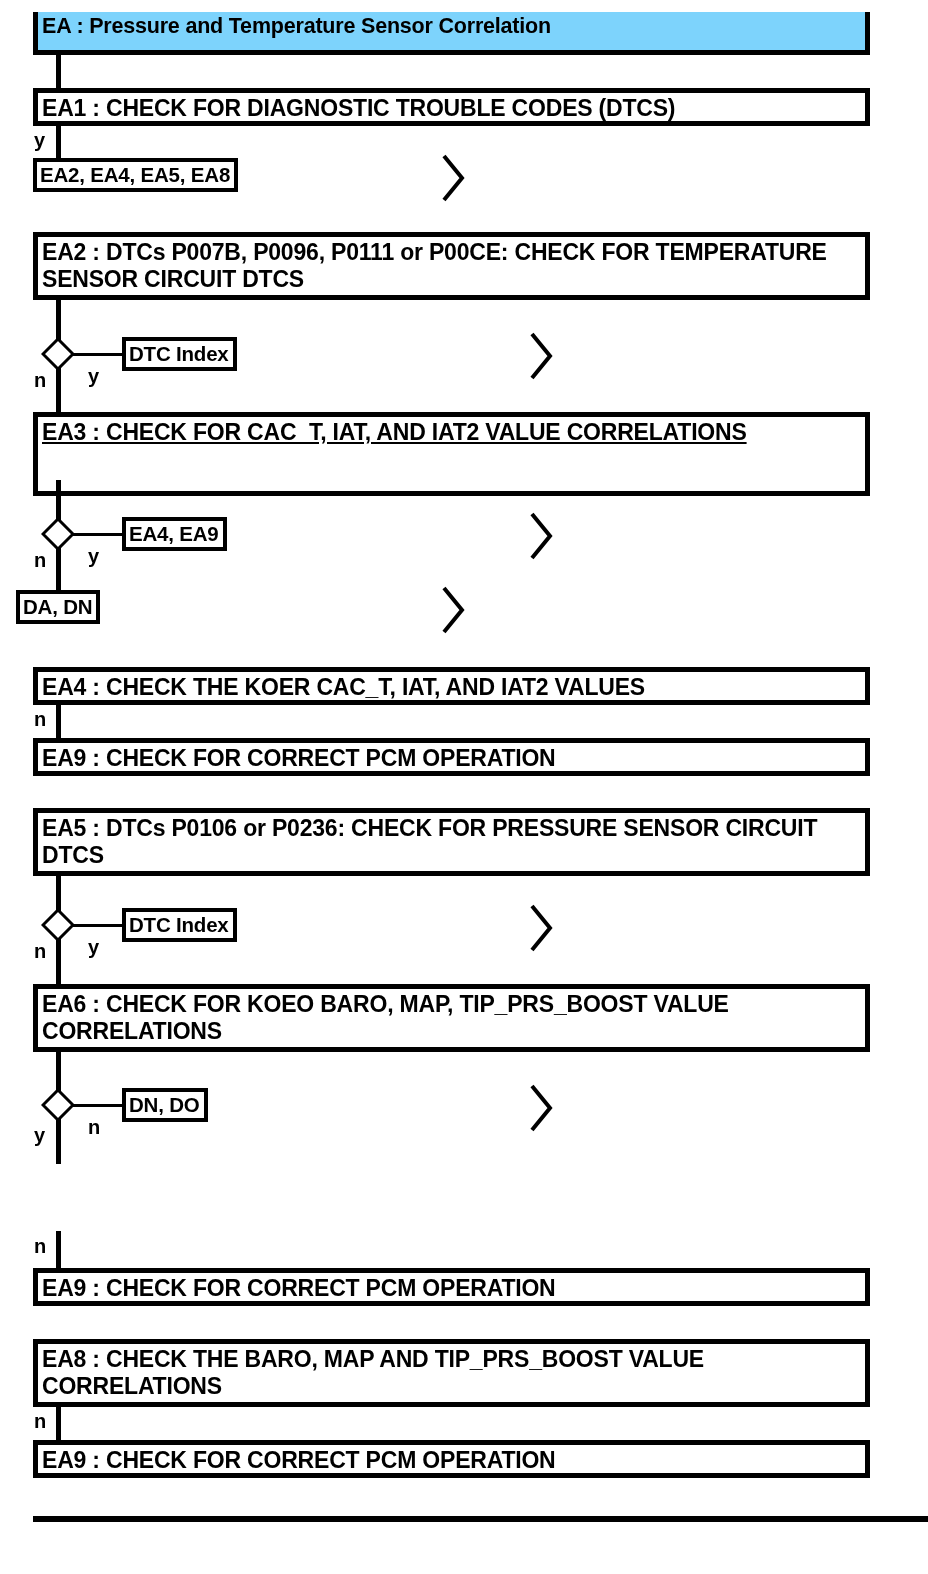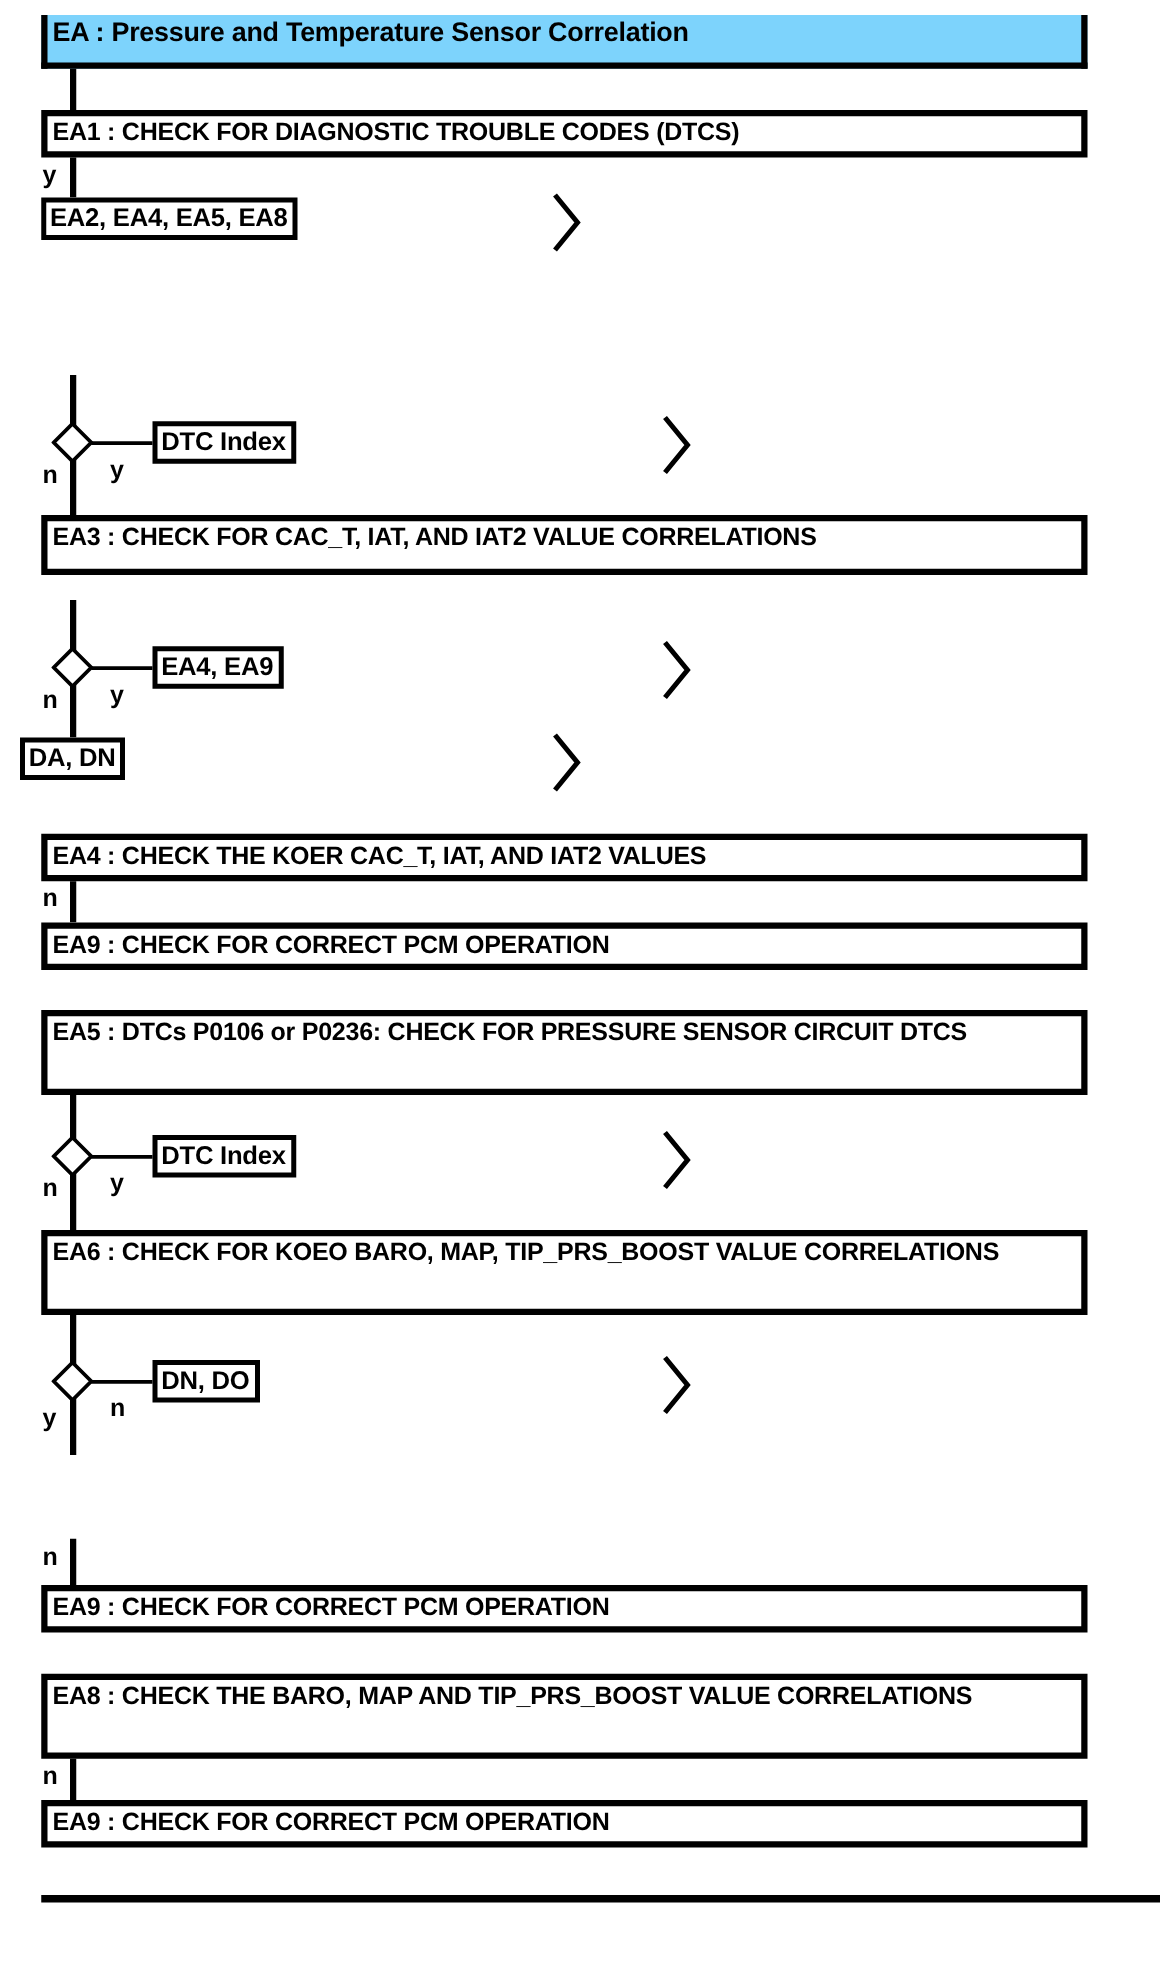--- a/index.html
+++ b/index.html
@@ -49,21 +49,21 @@
   }
 
   .box-text {
     display: block;
     font-weight: bold;
     line-height: 1.16;
     letter-spacing: -0.2px;
   }
 
   .step-box .box-text {
-    font-size: 20px;
+    font-size: 23px;
     padding: 2px 4px 0 4px;
   }
   .header-box .box-text {
     font-size: 21.5px;
     padding: 2px 4px 0 4px;
   }
   .ref-box .box-text {
     font-size: 20.5px;
     padding: 1px 4px 1px 3px;
   }
@@ -132,41 +132,44 @@
 
   <div class="node ref-box" style="left:33px; top:158px;">
     <span class="box-text">EA2, EA4, EA5, EA8</span>
   </div>
   <div class="chevron" style="left:440px; top:152px;">
     <svg width="28" height="52" viewBox="0 0 28 52">
       <polyline points="4,4 22,26 4,48" fill="none" stroke="#000" stroke-width="4"></polyline>
     </svg>
   </div>
 
+  <div class="node step-box" style="left:33px; top:232px; width:837px; height:68px;">
+    <span class="box-text">EA2 : DTCs P007B, P0096, P0111 or P00CE: CHECK FOR TEMPERATURE SENSOR CIRCUIT DTCS</span>
+  </div>
 
   <div class="v-line" style="left:56px; top:300px; height:42px;"></div>
   <div class="diamond" style="left:41px; top:337px;">
     <svg width="34" height="34" viewBox="0 0 34 34">
       <polygon points="17,2 32,17 17,32 2,17" fill="#fff" stroke="#000" stroke-width="3"></polygon>
     </svg>
   </div>
   <div class="h-line" style="left:73px; top:353px; width:52px;"></div>
   <div class="node ref-box" style="left:122px; top:337px;">
     <span class="box-text">DTC Index</span>
   </div>
   <div class="chevron" style="left:528px; top:330px;">
     <svg width="28" height="52" viewBox="0 0 28 52">
       <polyline points="4,4 22,26 4,48" fill="none" stroke="#000" stroke-width="4"></polyline>
     </svg>
   </div>
   <div class="branch-label" style="left:88px; top:366px;">y</div>
   <div class="branch-label" style="left:34px; top:370px;">n</div>
   <div class="v-line" style="left:56px; top:368px; height:45px;"></div>
 
-  <div class="node step-box" style="left:33px; top:412px; width:837px; height:48px;">
+  <div class="node step-box" style="left:33px; top:412px; width:837px; height:84px;text-decoration:underline;">
     <span class="box-text">EA3 : CHECK FOR CAC_T, IAT, AND IAT2 VALUE CORRELATIONS</span>
   </div>
   <div class="v-line" style="left:56px; top:480px; height:42px;"></div>
   <div class="diamond" style="left:41px; top:517px;">
     <svg width="34" height="34" viewBox="0 0 34 34">
       <polygon points="17,2 32,17 17,32 2,17" fill="#fff" stroke="#000" stroke-width="3"></polygon>
     </svg>
   </div>
   <div class="h-line" style="left:73px; top:533px; width:52px;"></div>
   <div class="node ref-box" style="left:122px; top:517px;">

